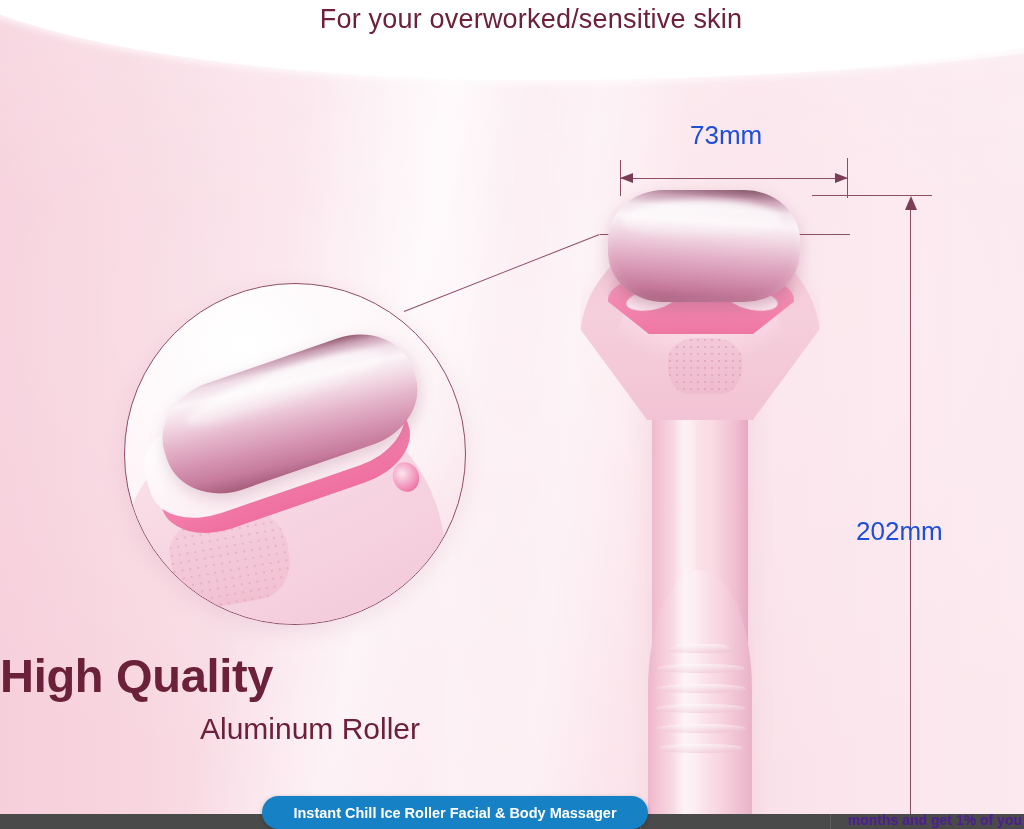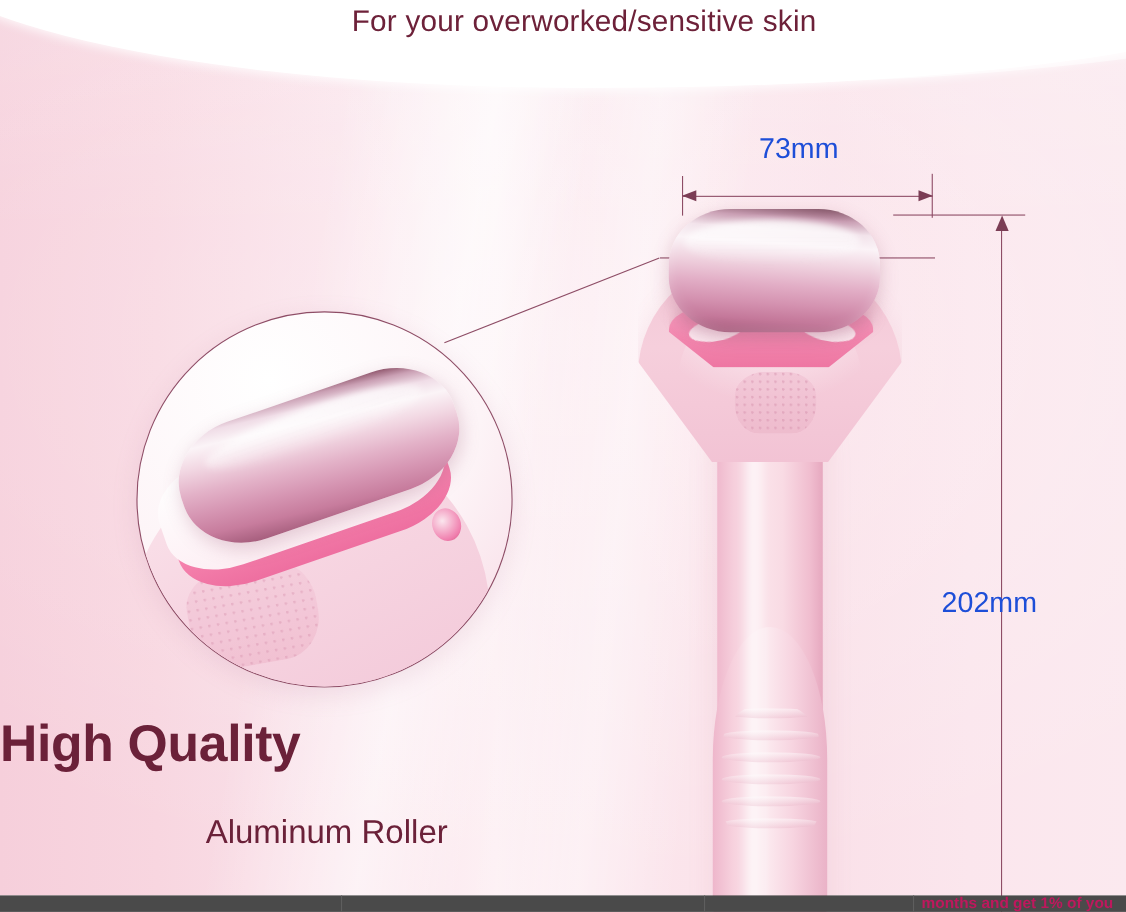--- a/index.html
+++ b/index.html
@@ -193,31 +193,31 @@
   .arrow-u{border-left:6px solid transparent;border-right:6px solid transparent;border-bottom:14px solid #7b3d55;}
 
   .leader{position:absolute;height:1px;background:#8e4d66;transform-origin:left center;}
 
   
   .cap-main{
     position:absolute;left:0;top:648px;width:586px;text-align:left;
     font-size:47px;font-weight:bold;color:#6b2139;letter-spacing:-.3px;
   }
   .cap-sub{
-    position:absolute;left:4px;top:712px;width:586px;text-align:center;
-    font-size:30px;color:#6b2139;margin-top:28px;
+    position:absolute;left:17px;top:712px;width:586px;text-align:center;
+    font-size:30px;color:#6b2139;
   }
 
   
   .bottom-bar{
     position:absolute;left:0;top:814px;width:1024px;height:15px;background:#4a4a4a;
   }
   .bottom-bar .seg{position:absolute;top:0;width:1px;height:15px;background:#5e5e5e;}
   .overlay-text{
-    position:absolute;right:12px;top:812px;font-size:14px;color:#be185d;
+    position:absolute;right:2px;top:812px;font-size:14px;color:#4c1d95;
     white-space:nowrap;font-weight:bold;
   }
   .pill{
     position:absolute;left:262px;top:796px;width:386px;height:33px;
     background:#1681c4;border-radius:17px;color:#ffffff;
     font-size:14.5px;font-weight:bold;
     display:flex;align-items:center;justify-content:center;
     box-shadow:0 1px 4px rgba(0,0,0,.25);
   }
 </style>
@@ -237,21 +237,21 @@
   <div class="dim-label" style="left:690px;top:120px;">73mm</div>
   <div class="dim dim-v" style="left:620px;top:160px;height:36px;"></div>
   <div class="dim dim-v" style="left:847px;top:158px;height:40px;"></div>
   <div class="dim dim-h" style="left:620px;top:178px;width:228px;"></div>
   <div class="arrow arrow-l" style="left:620px;top:173px;"></div>
   <div class="arrow arrow-r" style="left:835px;top:173px;"></div>
 
   <div class="dim dim-h" style="left:812px;top:195px;width:120px;"></div>
   <div class="dim dim-v" style="left:910px;top:200px;height:629px;"></div>
   <div class="arrow arrow-u" style="left:905px;top:196px;"></div>
-  <div class="dim-label" style="left:856px;top:532px;">202mm</div>
+  <div class="dim-label" style="left:856px;top:516px;">202mm</div>
 
   <div class="leader" style="left:404px;top:311px;width:210px;transform:rotate(-21.5deg);"></div>
   <div class="leader" style="left:600px;top:234px;width:250px;"></div>
 
   <div class="product">
     <div class="shaft"></div>
     <div class="shaft-taper"></div>
     <div class="shaft-hi"></div>
     <div class="ridges">
       <i style="top:4px"></i>
@@ -285,14 +285,15 @@
 
   <div class="cap-main">High Quality</div>
   <div class="cap-sub">Aluminum Roller</div>
 
   <div class="bottom-bar">
     <div class="seg" style="left:310px"></div>
     <div class="seg" style="left:640px"></div>
     <div class="seg" style="left:830px"></div>
   </div>
   <div class="overlay-text">months and get 1% of you</div>
+  <div class="pill">Instant Chill Ice Roller Facial &amp; Body Massager</div>
 
 </div>
 
 </body></html>

